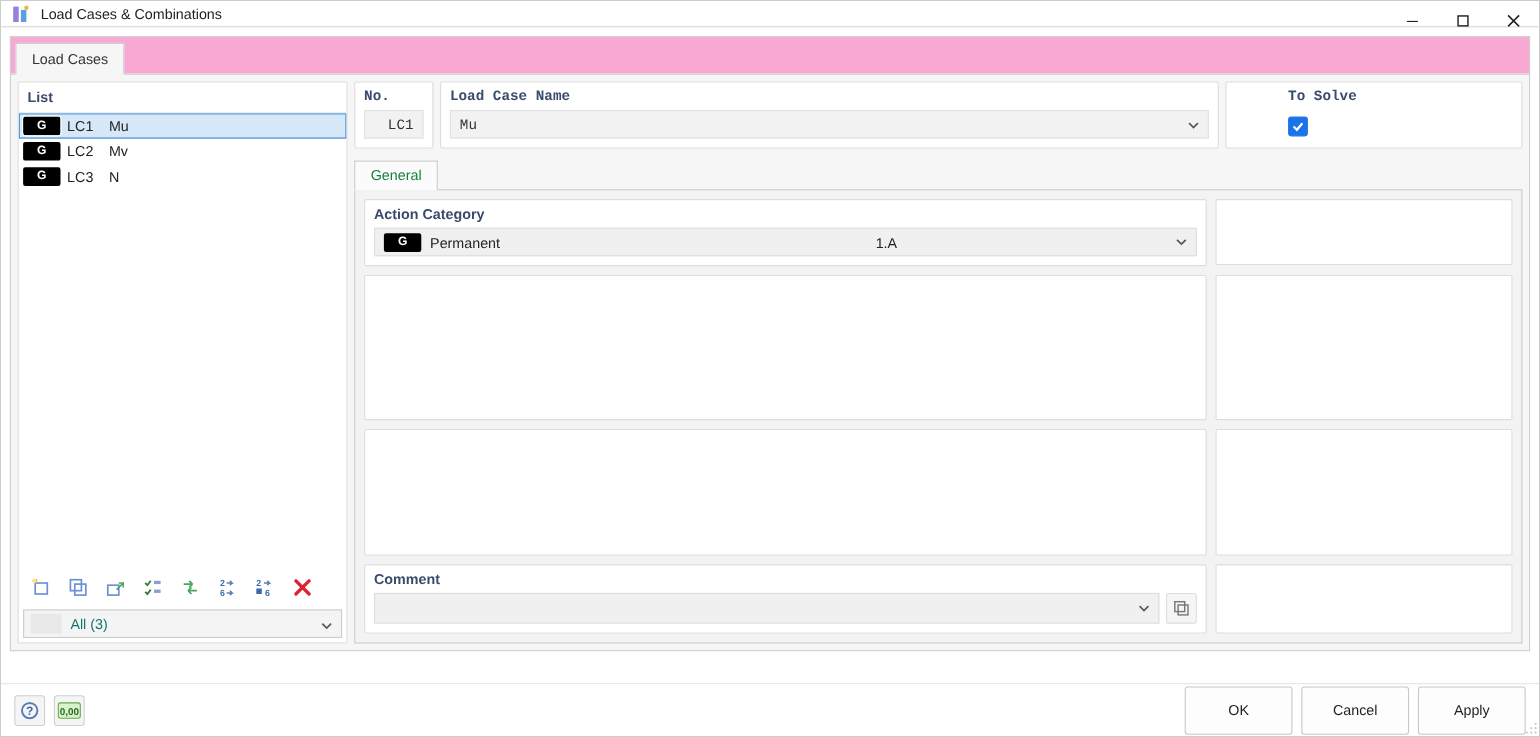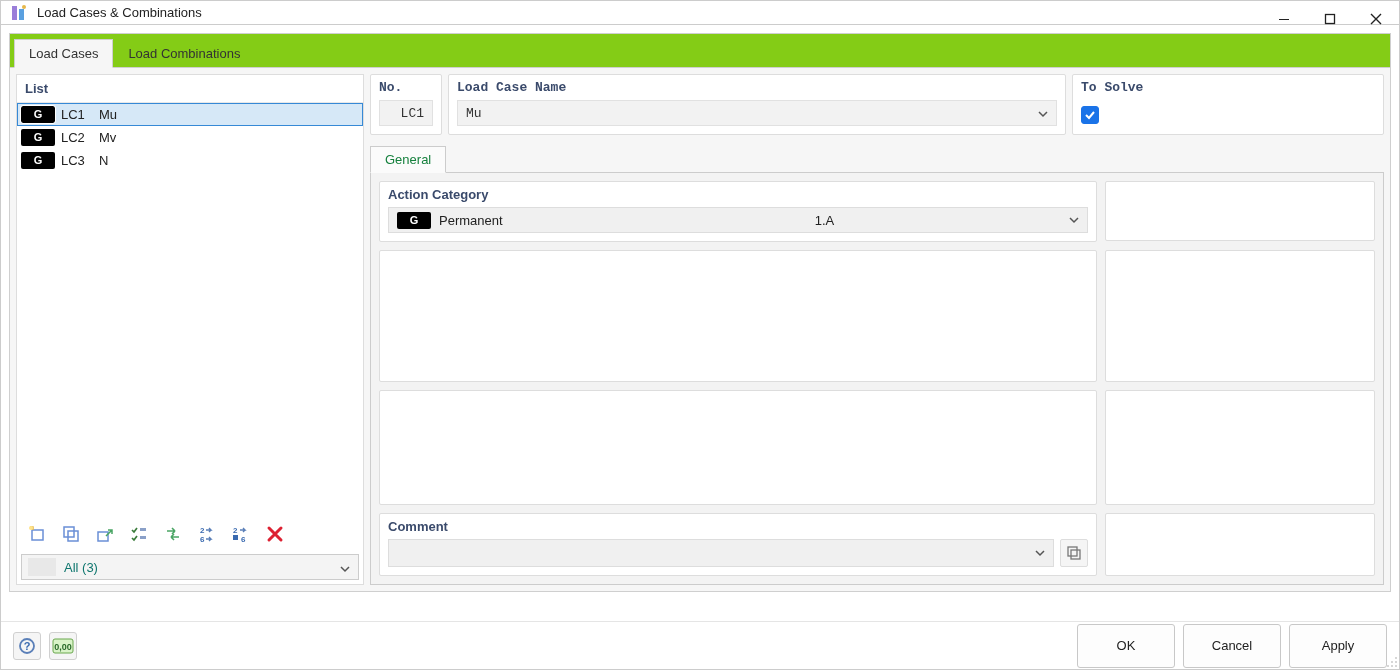--- a/index.html
+++ b/index.html
@@ -41,26 +41,26 @@
     flex-direction: column;
     padding: 8px;
     background:#fff;
   }
   .tabbar-outer {
     margin-bottom: 0;
   }
   
   .tabstrip {
     display:flex; align-items:flex-end;
-    background: #84cc16;
+    background: #f9a8d4;
     border: 1px solid #cfcfcf;
     border-bottom: none;
     padding-top: 4px;
     padding-left: 4px;
-    gap:0;
+    gap:15px;
   }
   .tab {
     padding: 6px 14px;
     font-size: 13px;
     color:#333;
     border:1px solid transparent;
     position:relative;
     top:1px;
     cursor: default;
   }
@@ -79,21 +79,21 @@
     height: 525px;
   }
   .top-row {
     display:flex;
     gap:6px;
     flex:1;
     min-height:0;
   }
   
   .left-panel {
-    width: 348px;
+    width: 300px;
     border:1px solid #ddd;
     background:#fff;
     display:flex;
     flex-direction:column;
   }
   .panel-header {
     font-weight:600;
     color:#3a4a6b;
     padding:6px 8px;
     border-bottom:1px solid #e8e8e8;
@@ -164,21 +164,21 @@
   
   .right-panel { flex:1; display:flex; flex-direction:column; gap:6px; min-width:0; }
 
   .hrow {
     display:flex;
     gap:6px;
     font-family:Liberation Mono, monospace;
   }
   .p-no { width:72px; }
   .p-name { flex:1; }
-  .p-solve { width:312px; }
+  .p-solve { width:270px;padding-left:48px; }
   .card {
     background:#fff;
     border:1px solid #ddd;
     border-radius:2px;
     overflow:hidden;
   }
   .card .card-head {
     font-weight:600;
     color:#3a4a6b;
     padding:5px 8px;
@@ -346,21 +346,20 @@
         </svg>
     </div>
   </div>
 </div>
 
 <div class="content-shell">
 
   <div class="tabbar-outer">
     <div class="tabstrip">
       <div class="tab active">Load Cases</div>
-      <div class="tab">Load Combinations</div>
     </div>
 
     <div class="tab-body">
       <div class="top-row">
 
         <div class="left-panel">
           <div class="panel-header">List</div>
           <div class="list-body">
             <div class="list-row selected">
               <span class="type-badge">G</span>

